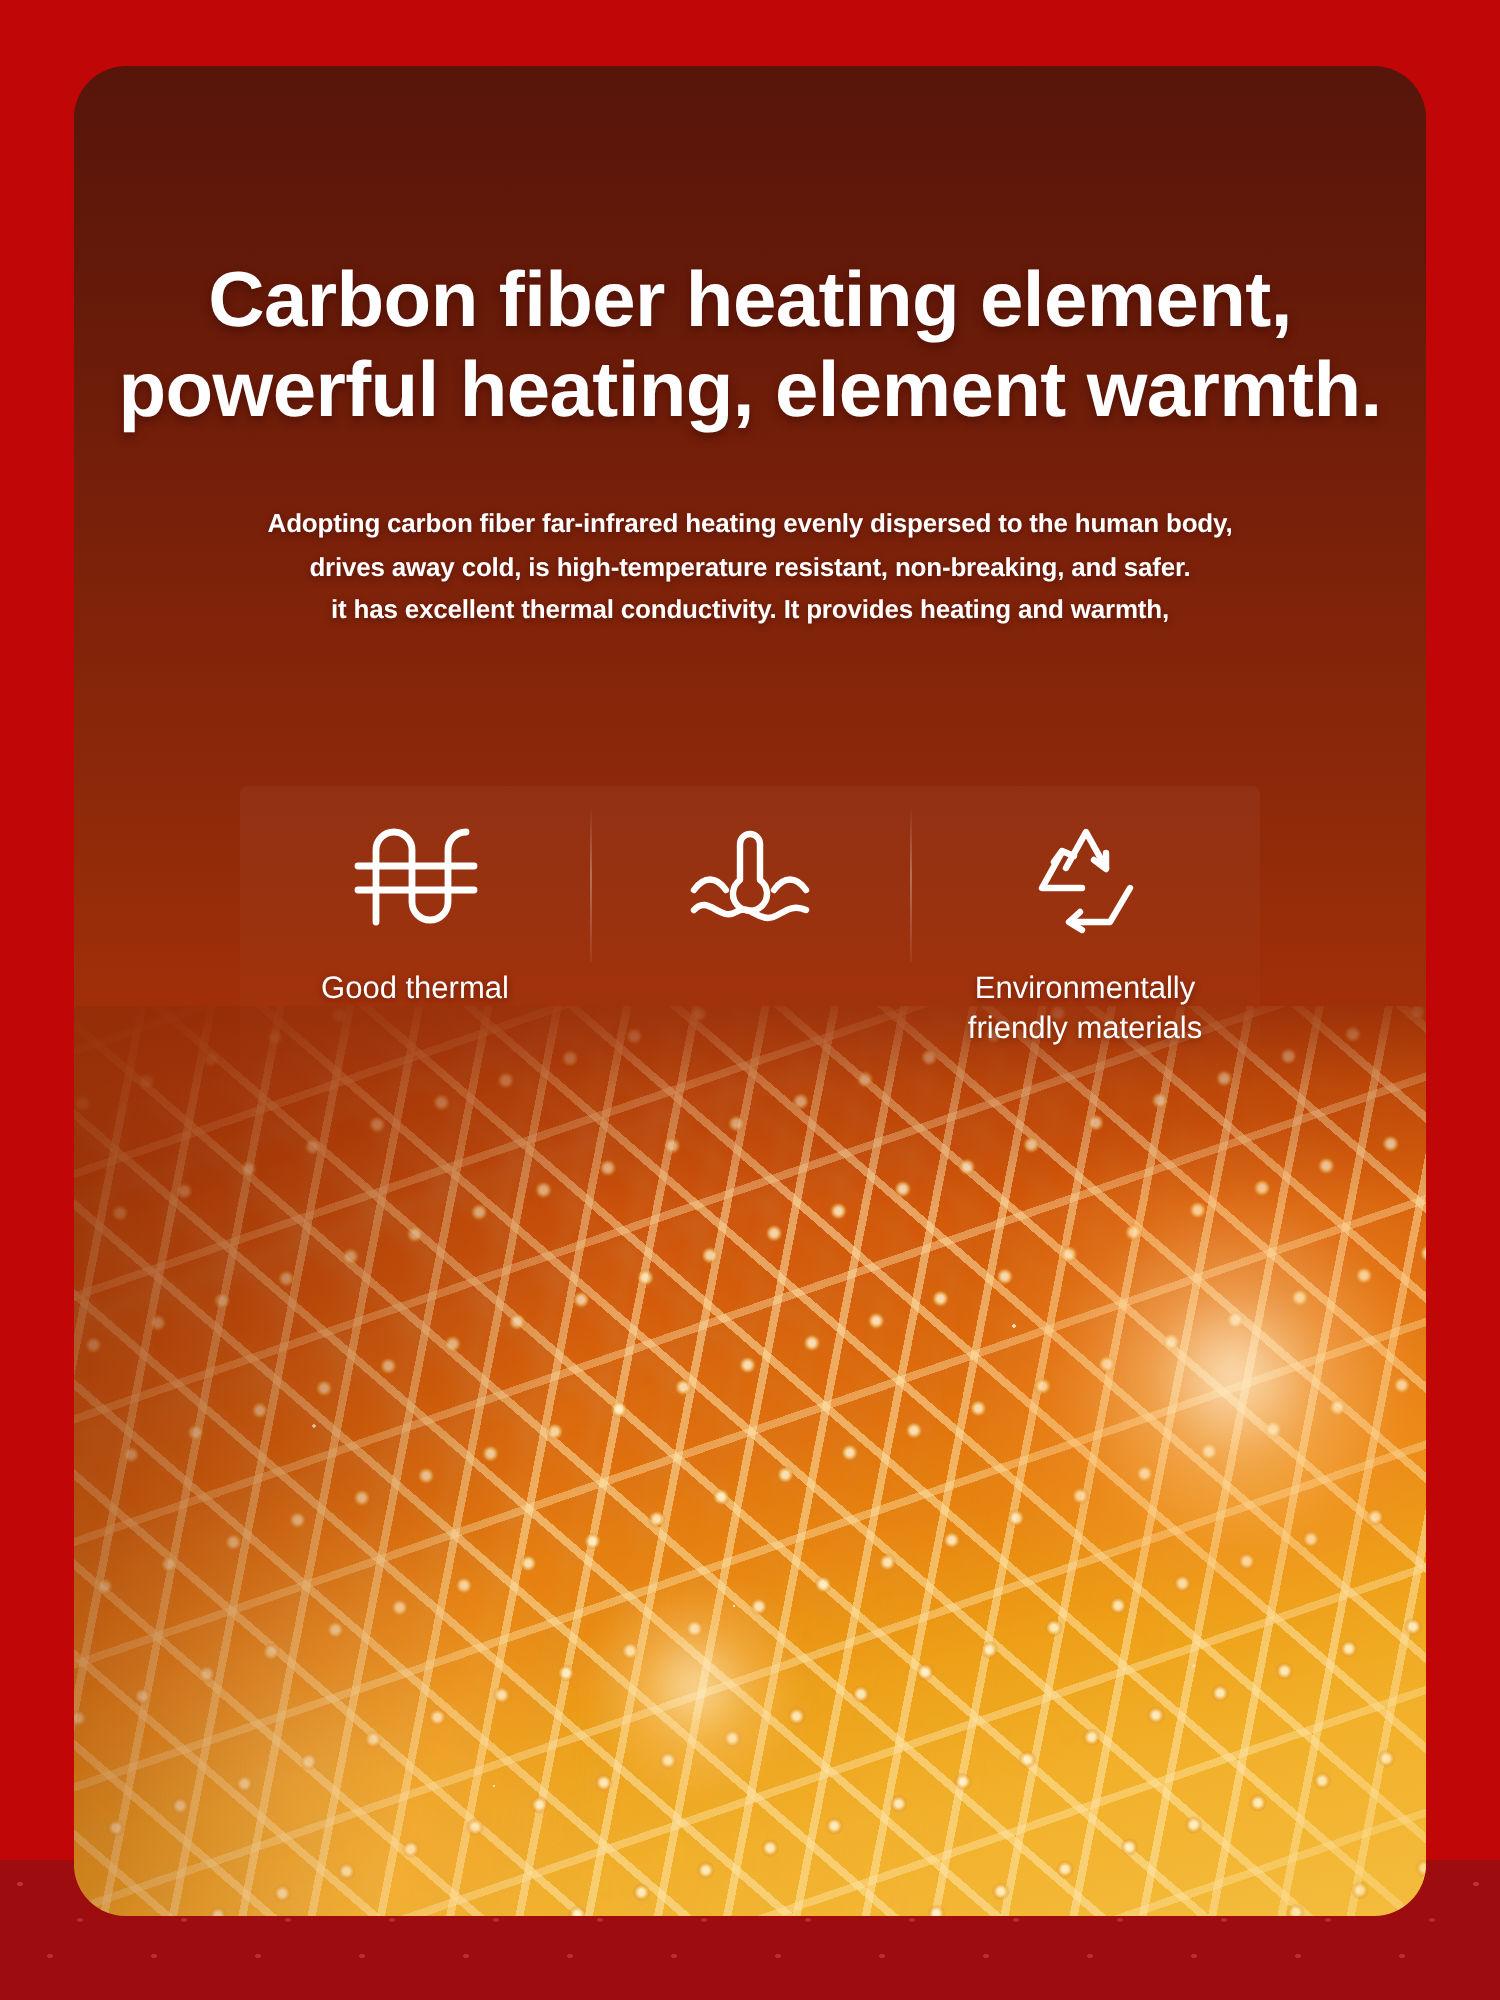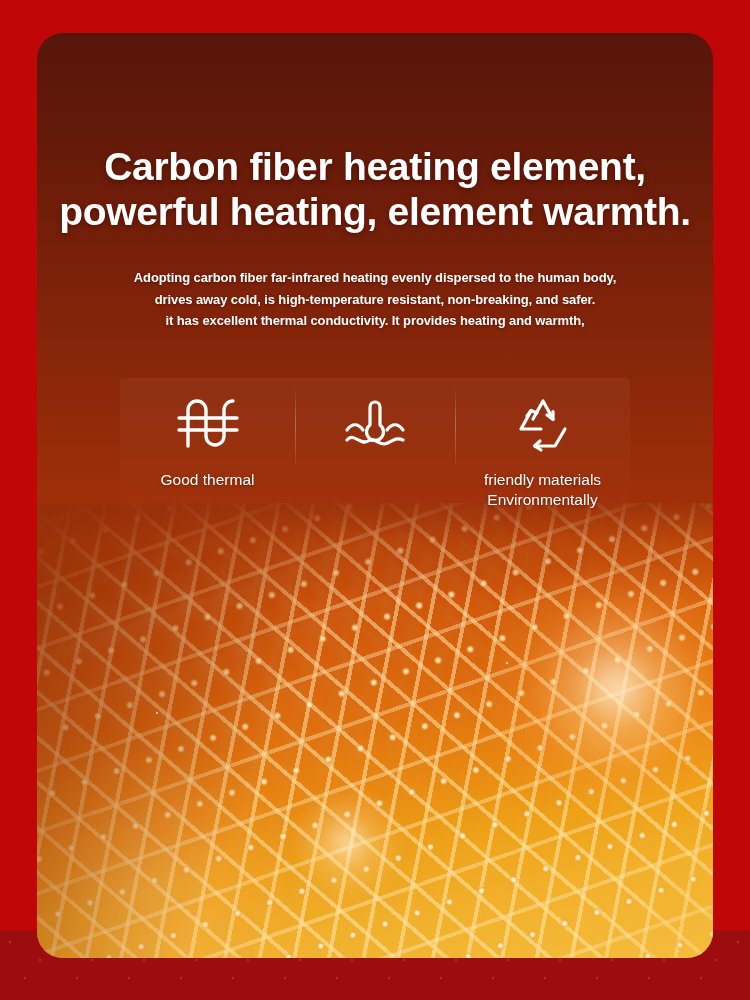--- a/index.html
+++ b/index.html
@@ -205,21 +205,21 @@
       radial-gradient(circle 1.6px at 470px 160px, rgba(255,250,230,.75) 0 50%, transparent 60%),
       radial-gradient(circle 1.2px at 210px 390px, rgba(255,250,230,.7) 0 50%, transparent 60%),
       radial-gradient(circle 1.4px at 560px 330px, rgba(255,250,230,.6) 0 50%, transparent 60%);
     pointer-events: none;
   }
 
   
   #header {
     position: absolute;
     left: 0;
-    top: 16px;
+    top: 0;
     width: 676px;
     padding-top: 95px;
     text-align: center;
     z-index: 6;
   }
 
   .headline {
     color: #ffffff;
     font-size: 39px;
     font-weight: bold;
@@ -237,21 +237,21 @@
     line-height: 1.62;
     letter-spacing: -0.1px;
     text-shadow: 0 1px 3px rgba(60,8,0,.5);
   }
   #subcopy .sub-line { display: block; white-space: nowrap; }
 
   
   #features {
     position: absolute;
     left: 0;
-    top: 345px;
+    top: 360px;
     width: 676px;
     height: 160px;
     z-index: 6;
     display: flex;
     justify-content: center;
     align-items: flex-start;
   }
 
   #feature-panel {
     display: flex;
@@ -372,22 +372,22 @@
               <path d="M35 21 L41 25.5 L41 17.5"></path>
 
               <path d="M19 17 L9 35 L29 35"></path>
               <path d="M15 22 L19 16.5 L25 19"></path>
 
               <path d="M53 35 L43 52 L23 52"></path>
               <path name="arrowhead" d="M28 47 L22.5 52 L29 56"></path>
             </svg>
           </div>
           <div class="feature-label">
+            <span class="lbl-line">Environmentally</span>
             <span class="lbl-line">friendly materials</span>
-            <span class="lbl-line">Environmentally</span>
           </div>
         </div>
 
       </div>
     </div>
 
   </div>
 </div>
 
 </body></html>

